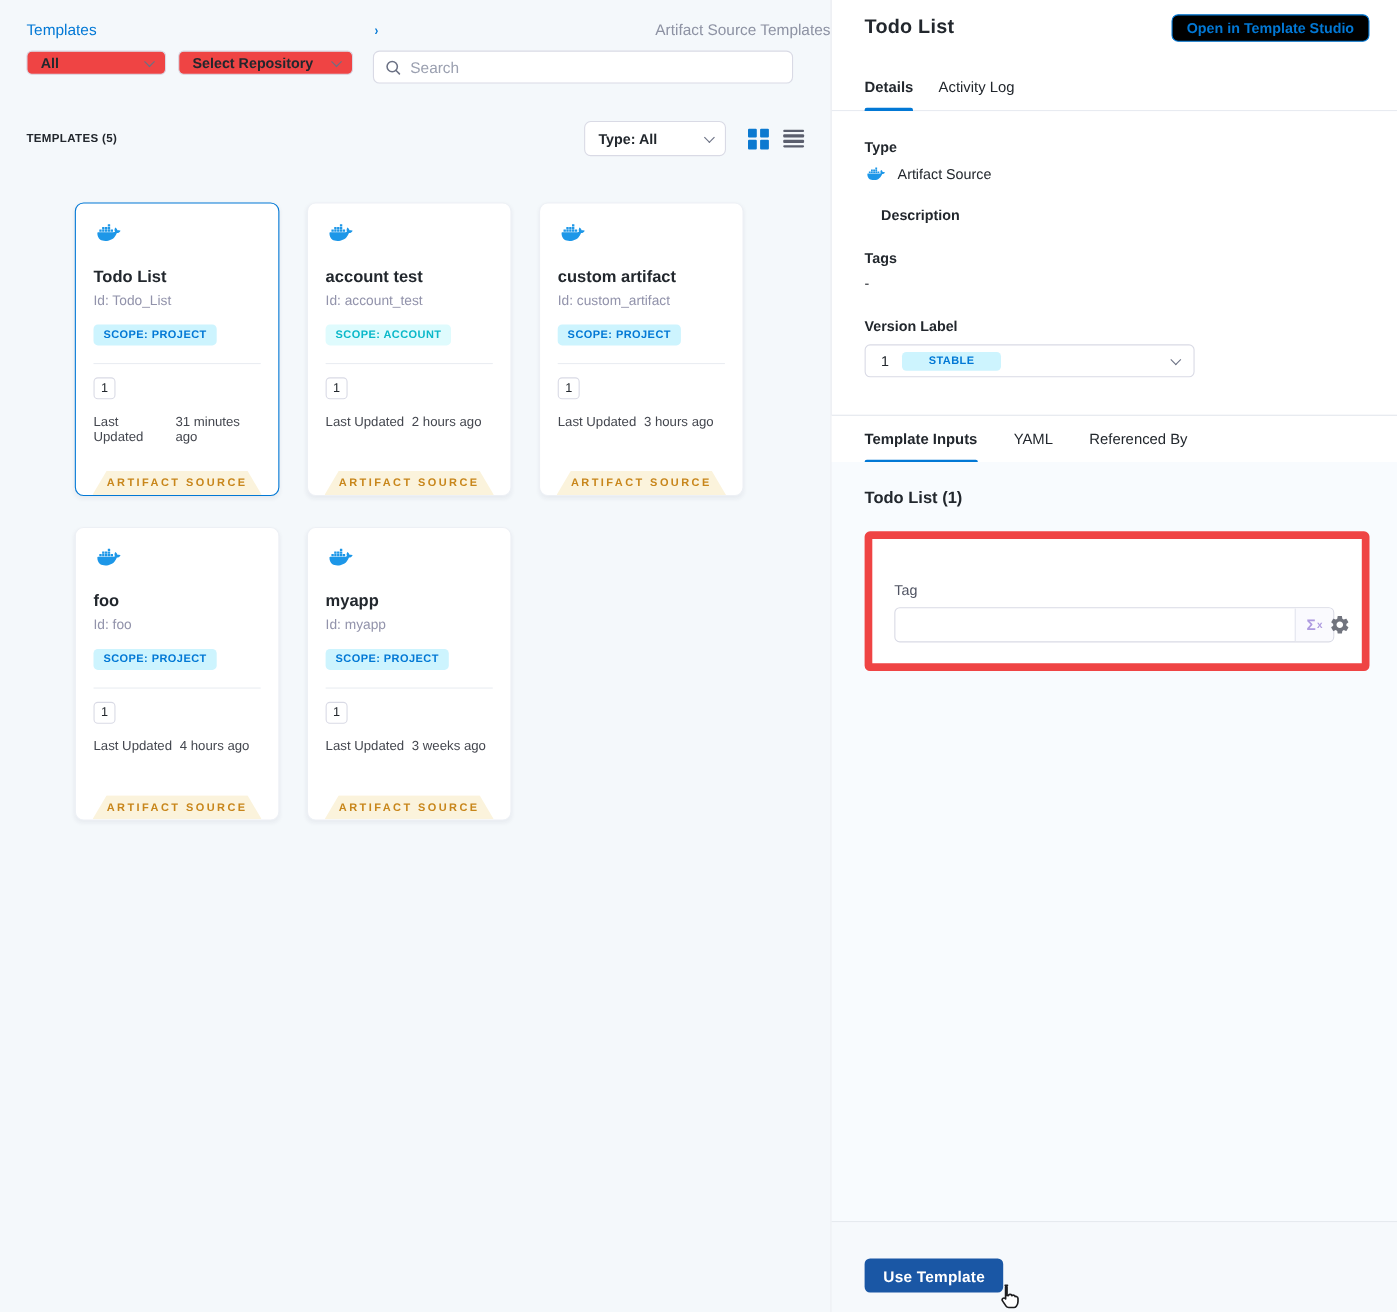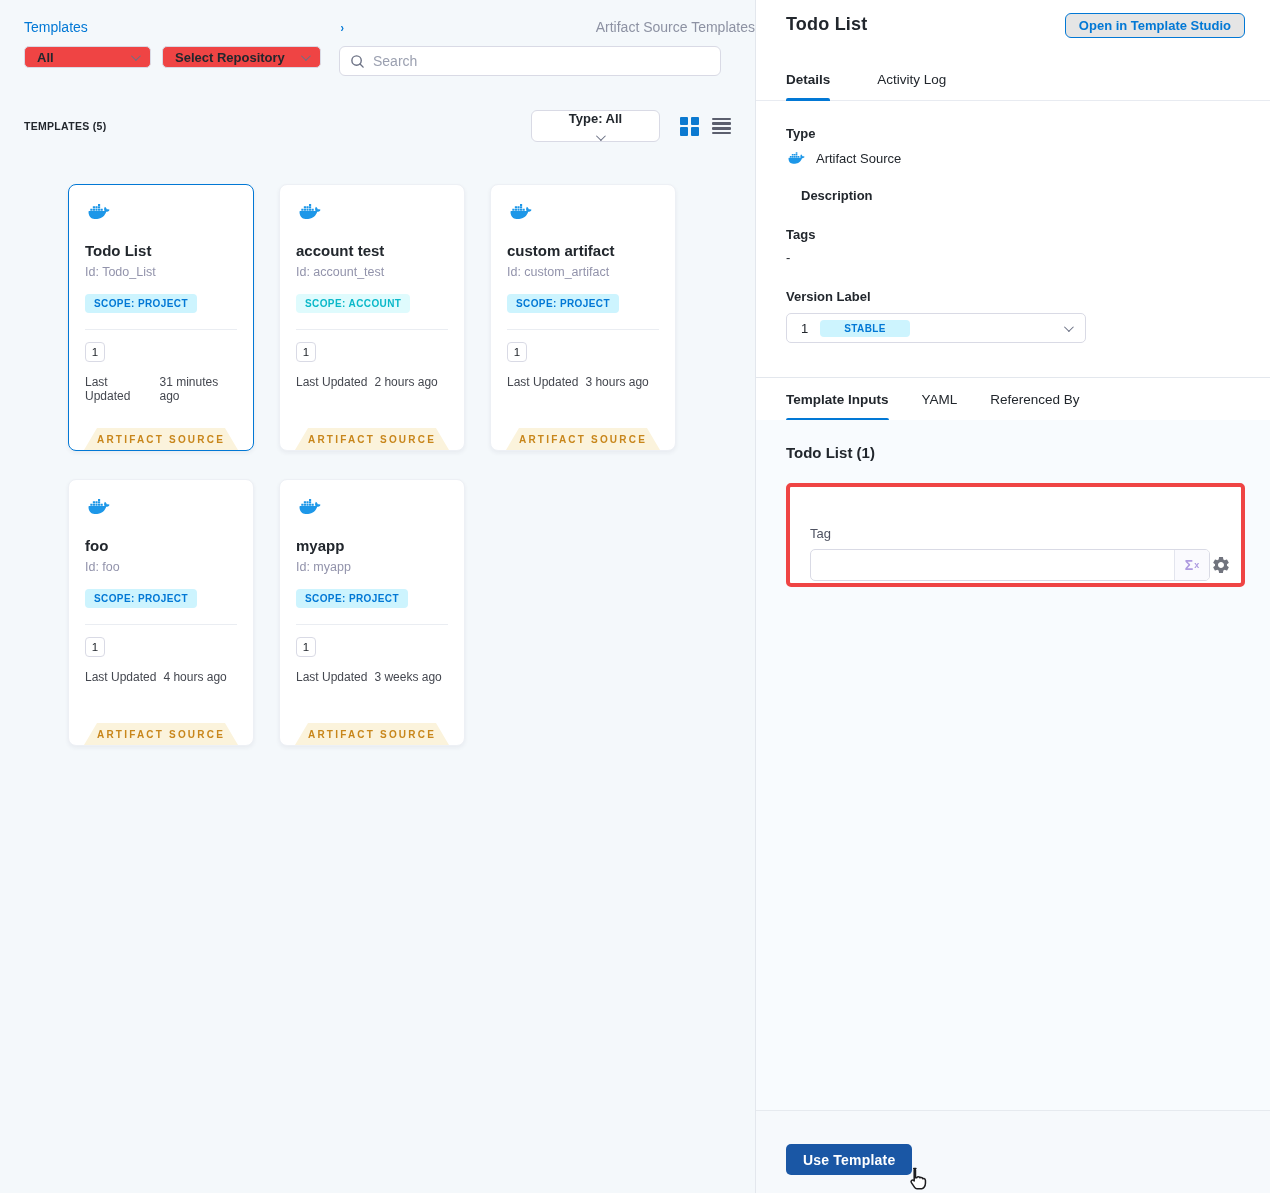--- a/index.html
+++ b/index.html
@@ -42,21 +42,21 @@
     border:none; outline:none; flex:1; font-size:14px; color:#22272D; background:transparent;
     font-family:"Liberation Sans", sans-serif;
   }
   .search-box input::placeholder { color:#9BA0B0; }
 
   .list-toolbar { display:flex; align-items:center; margin:34px 24px 0 24px; }
   .tmpl-count { font-size:10.5px; font-weight:700; letter-spacing:.3px; color:#22272D; }
   .type-select {
     margin-left:auto; width:129px; height:32px; background:#fff; border:1px solid #D9DAE5;
     border-radius:6px; display:flex; align-items:center; justify-content:space-between;
-    padding:0 12px; font-size:13px; font-weight:600; cursor:pointer;flex-direction:column;
+    padding:0 12px; font-size:13px; font-weight:600; cursor:pointer;
   }
   .view-icons { display:flex; align-items:center; gap:13px; margin-left:20px; }
   .grid-icon { width:19px; height:19px; display:grid; grid-template-columns:1fr 1fr; gap:2.5px; cursor:pointer; }
   .grid-icon span { background:#0B79D0; border-radius:1px; }
   .list-icon { width:19px; height:17px; display:flex; flex-direction:column; justify-content:space-between; cursor:pointer; }
   .list-icon span { height:2.6px; background:#5B5F6E; border-radius:1px; }
 
   .cards-grid {
     display:grid; grid-template-columns:repeat(3,186px); gap:28px 25px;
     padding:42px 0 0 68px;
@@ -94,27 +94,27 @@
 
   
   .right-panel {
     position:absolute; left:755px; top:0; width:515px; height:1193px;
     background:#fff; border-left:1px solid #E3E7ED;
   }
   .rp-header { position:absolute; top:0; left:0; right:0; height:59px; }
   .rp-title { position:absolute; left:30px; top:14px; font-size:18px; font-weight:700; letter-spacing:.2px; }
   .open-studio-btn {
     position:absolute; right:25px; top:13px; height:25px; padding:0 13px;
-    border:1px solid #0278D5; border-radius:6px; background:#e5e5e5;
+    border:1px solid #0278D5; border-radius:6px; background:#000000;
     color:#0278D5; font-size:13px; font-weight:600; cursor:pointer;
     display:flex; align-items:center; font-family:"Liberation Sans", sans-serif;
   }
   .rp-tabs {
     position:absolute; top:59px; left:0; right:0; height:42px;
-    border-bottom:1px solid #E8EBF1; padding-left:30px; display:flex; gap:47px;
+    border-bottom:1px solid #E8EBF1; padding-left:30px; display:flex; gap:23px;
   }
   .tab { position:relative; display:flex; align-items:center; font-size:13.5px; color:#22272D; cursor:pointer; }
   .tab.active { font-weight:700; }
   .tab.active::after {
     content:""; position:absolute; left:0; right:0; bottom:-1px; height:3px;
     background:#0278D5; border-radius:2px 2px 0 0;
   }
   .rp-details { position:absolute; top:101px; left:0; right:0; height:276px; padding:25px 30px 0; }
   .dlabel { font-size:13px; font-weight:700; color:#22272D; }
   .type-row { display:flex; align-items:center; gap:9px; margin-top:9px; font-size:13px; }
@@ -136,22 +136,22 @@
   .rp-subtabs {
     position:absolute; top:377px; left:0; right:0; height:43px; background:#fff;
     border-top:1px solid #E3E7ED; padding-left:30px; display:flex; gap:33px;
   }
   .rp-content {
     position:absolute; top:420px; left:0; right:0; bottom:83px;
     background:#F8FBFE; padding:24px 25px 0 30px;
   }
   .inputs-heading { font-size:15px; font-weight:700; color:#22272D; }
   .inputs-card {
-    margin-top:22px; background:#fff; border:4px solid #ef4444; border-radius:5px;
-    height:104px; position:relative;
+    margin-top:22px; background:#fff; border:7px solid #ef4444; border-radius:5px;
+    height:127px; position:relative;
   }
   .tag-label { position:absolute; left:20px; top:39px; font-size:13px; color:#4F5362; }
   .tag-input-wrap {
     position:absolute; left:20px; top:62px; width:400px; height:32px;
     border:1px solid #D9DAE5; border-radius:5px; background:#fff;
     display:flex; align-items:stretch; overflow:hidden;
   }
   .tag-input-wrap input {
     flex:1; border:none; outline:none; padding:0 12px; font-size:13.5px; color:#22272D;
     font-family:Liberation Sans, sans-serif; background:transparent;margin-top:40px;

